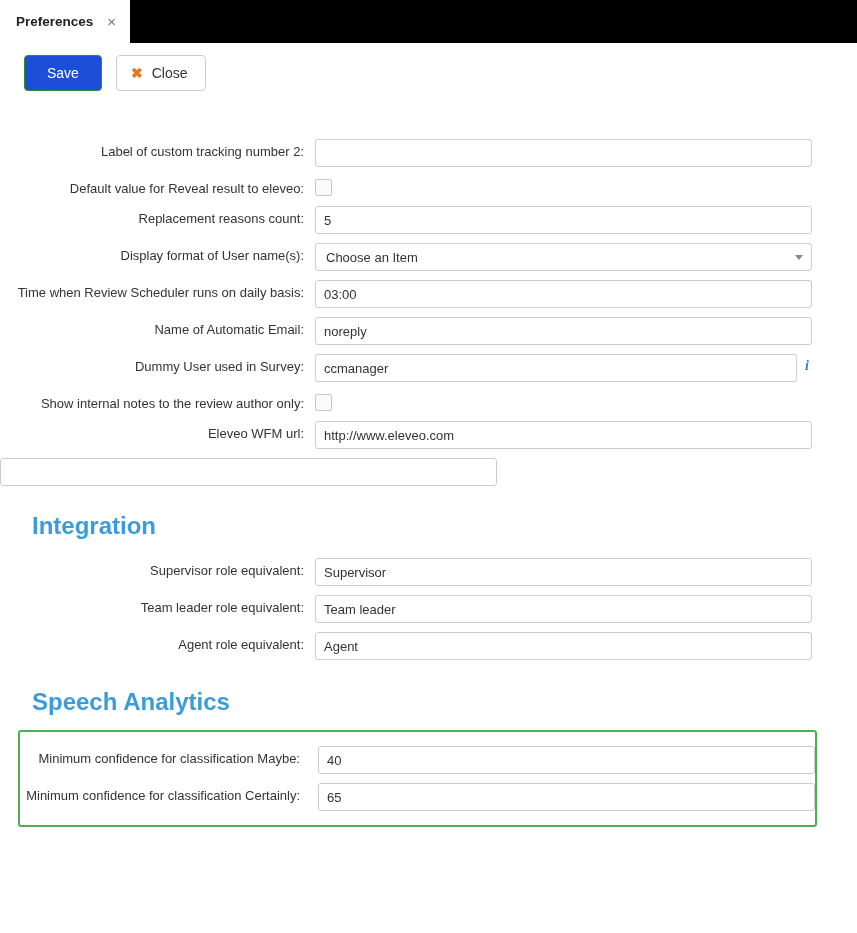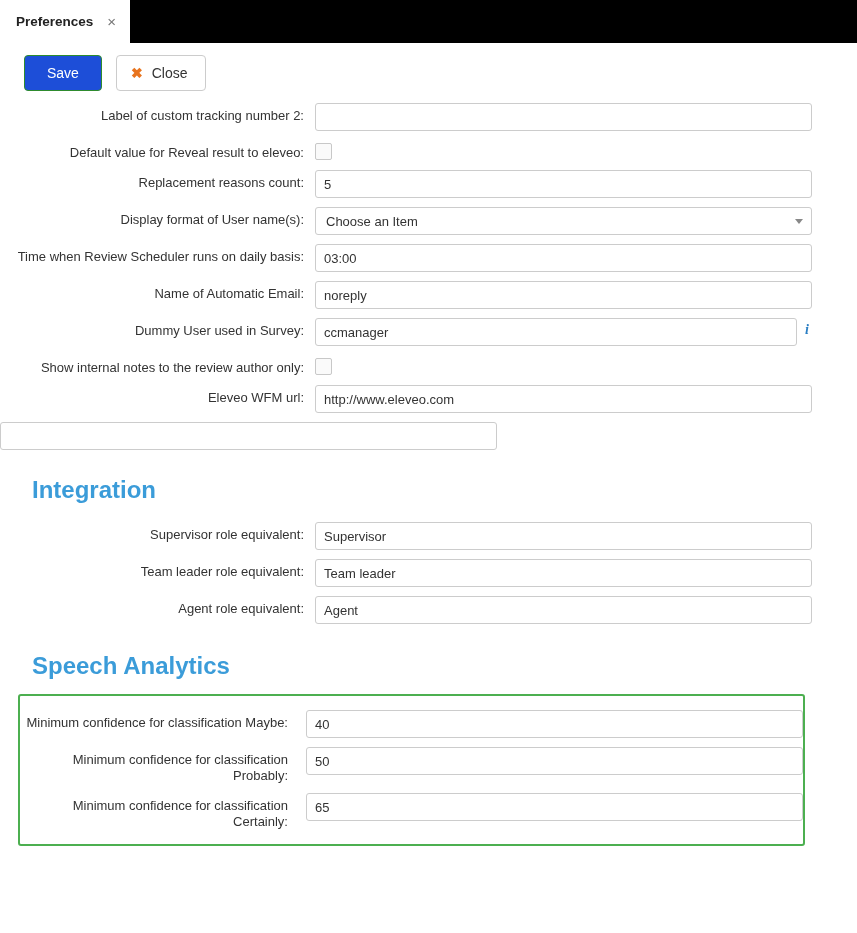--- a/index.html
+++ b/index.html
@@ -85,22 +85,23 @@
   }
   .x-icon {
     color: #e8741e;
     font-size: 14px;
     font-weight: bold;
     line-height: 1;
   }
 
   
   .content {
-    padding: 0 32px 0 0;
-    box-sizing: border-box;
+    padding: 0 20px 0 0;
+    box-sizing: border-box;
+    margin-top: 36px;
   }
   .row {
     display: flex;
     align-items: flex-start;
     margin-bottom: 9px;
   }
   .row-label {
     width: 315px;
     text-align: right;
     padding-right: 11px;
@@ -322,26 +323,20 @@
   <div class="section-title sa">Speech Analytics</div>
 
   <div class="highlight-box">
     <div class="row">
       <div class="row-label">Minimum confidence for classification Maybe:</div>
       <div class="row-field">
         <input class="txt" type="text" value="40" style="">
       </div>
     </div>
 
-    <div class="row">
-      <div class="row-label">Minimum confidence for classification Probably:</div>
-      <div class="row-field">
-        <input class="txt" type="text" value="50" style="">
-      </div>
-    </div>
 
     <div class="row">
       <div class="row-label">Minimum confidence for classification Certainly:</div>
       <div class="row-field">
         <input class="txt" type="text" value="65" style="">
       </div>
     </div>
   </div>
 
 </div>

